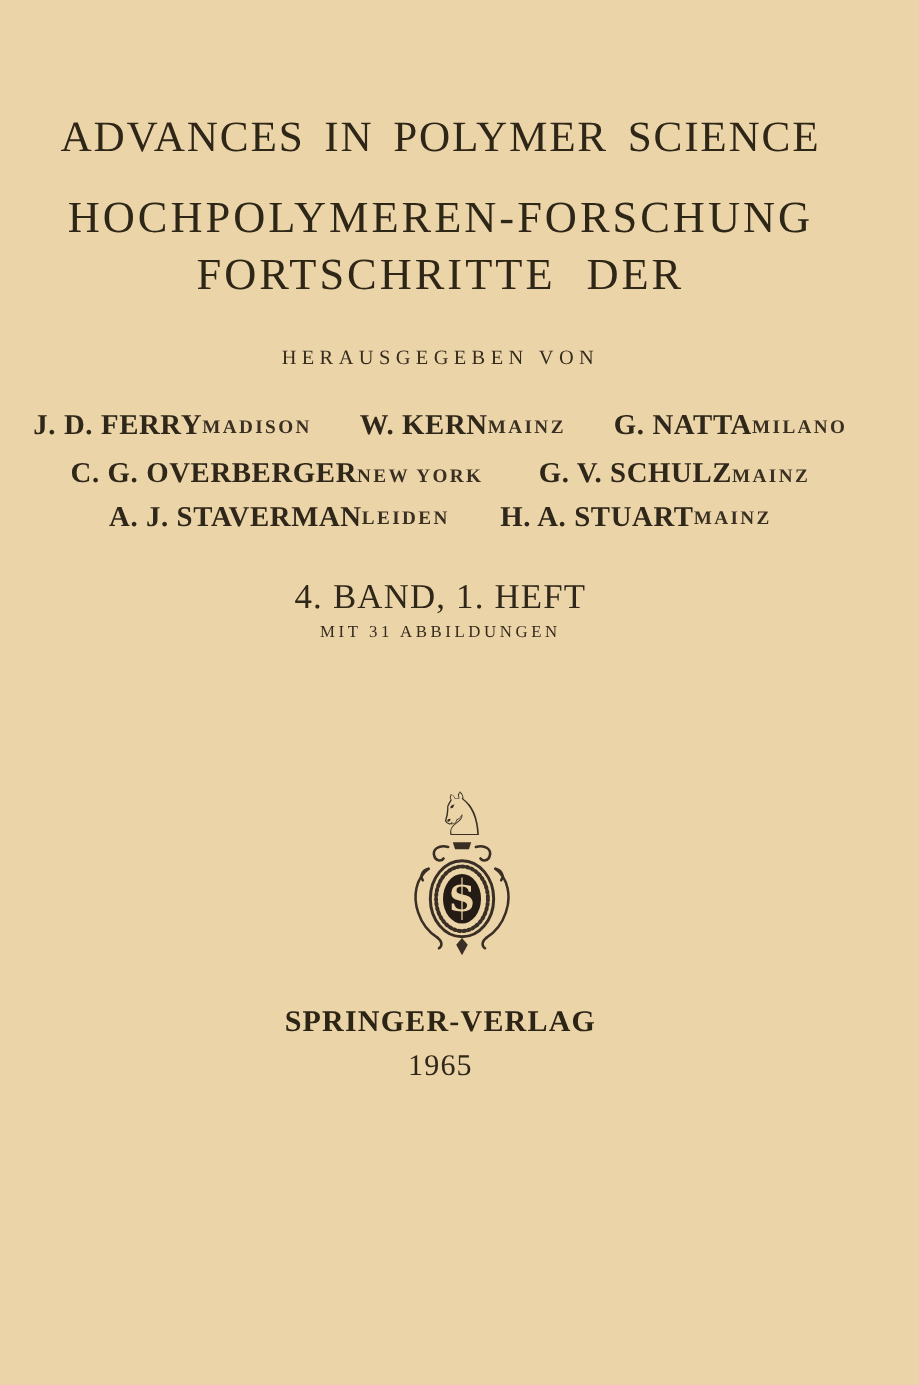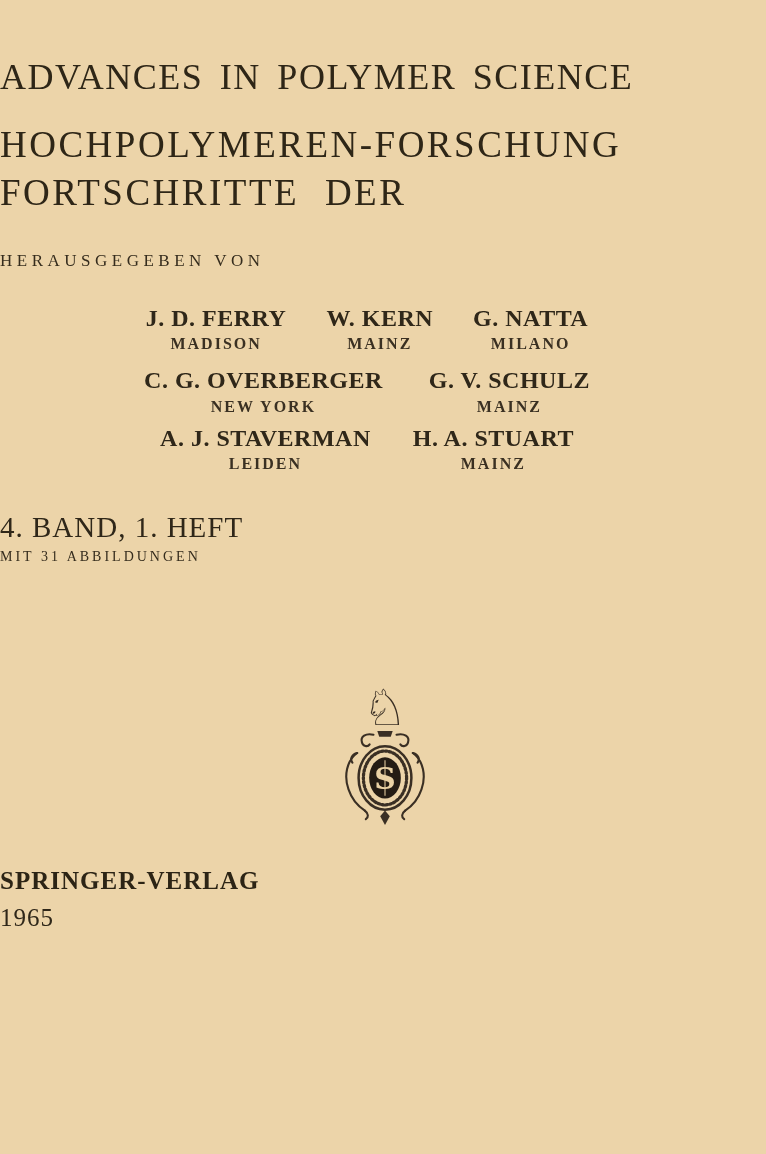--- a/index.html
+++ b/index.html
@@ -10,23 +10,23 @@
     width: 766px;
     height: 1154px;
     background: #ecd4a9;
     color: #2f2719;
     font-family: "Liberation Serif", serif;
     overflow: hidden;
   }
   .page {
     width: 734px;
     height: 1154px;
-    padding-top: 59px;
+    padding-top: 96px;
     box-sizing: border-box;
-    text-align: left;
+    text-align: center;
   }
   .title-en {
     font-size: 36px;
     line-height: 1;
     letter-spacing: 1.5px;
     word-spacing: 6px;
     font-weight: normal;
     margin: 0;
     color: #2e2617;
   }
@@ -50,21 +50,21 @@
   .editor-row {
     display: flex;
     justify-content: center;
     align-items: flex-start;
   }
   .editor-row.r1 { gap: 40px; }
   .editor-row.r2 { gap: 46px; margin-top: 14px; }
   .editor-row.r3 { gap: 42px; margin-top: 9px; }
   .editor {
     display: flex;
-    flex-direction: column;
+    flex-direction: row;
     align-items: center;
   }
   .editor .name {
     font-size: 24px;
     font-weight: bold;
     letter-spacing: 0.5px;
     line-height: 1.1;
     white-space: nowrap;
   }
   .editor .city {

